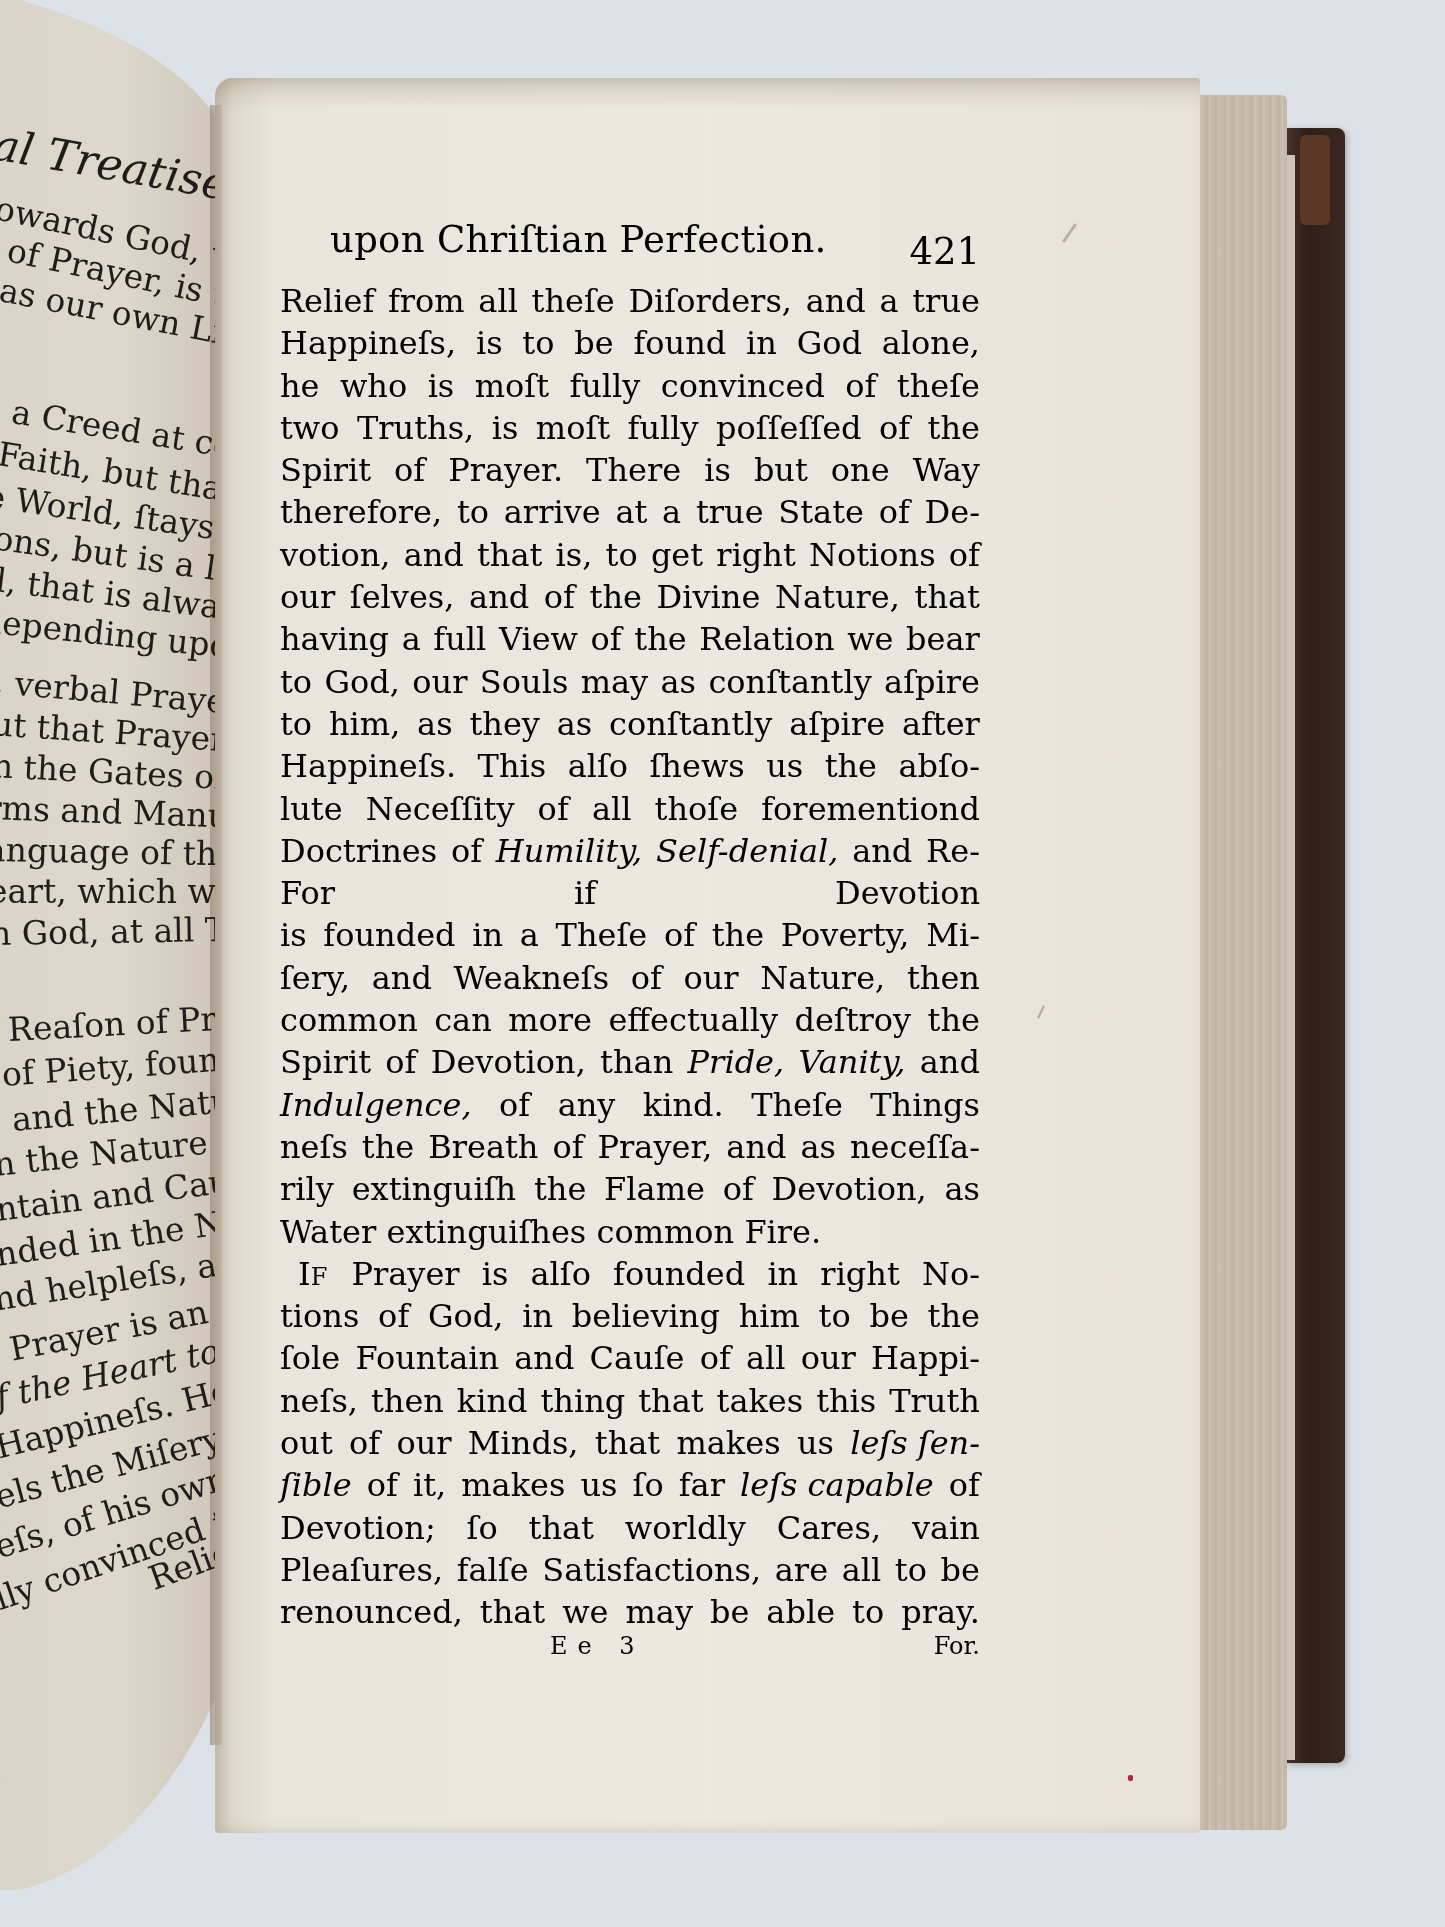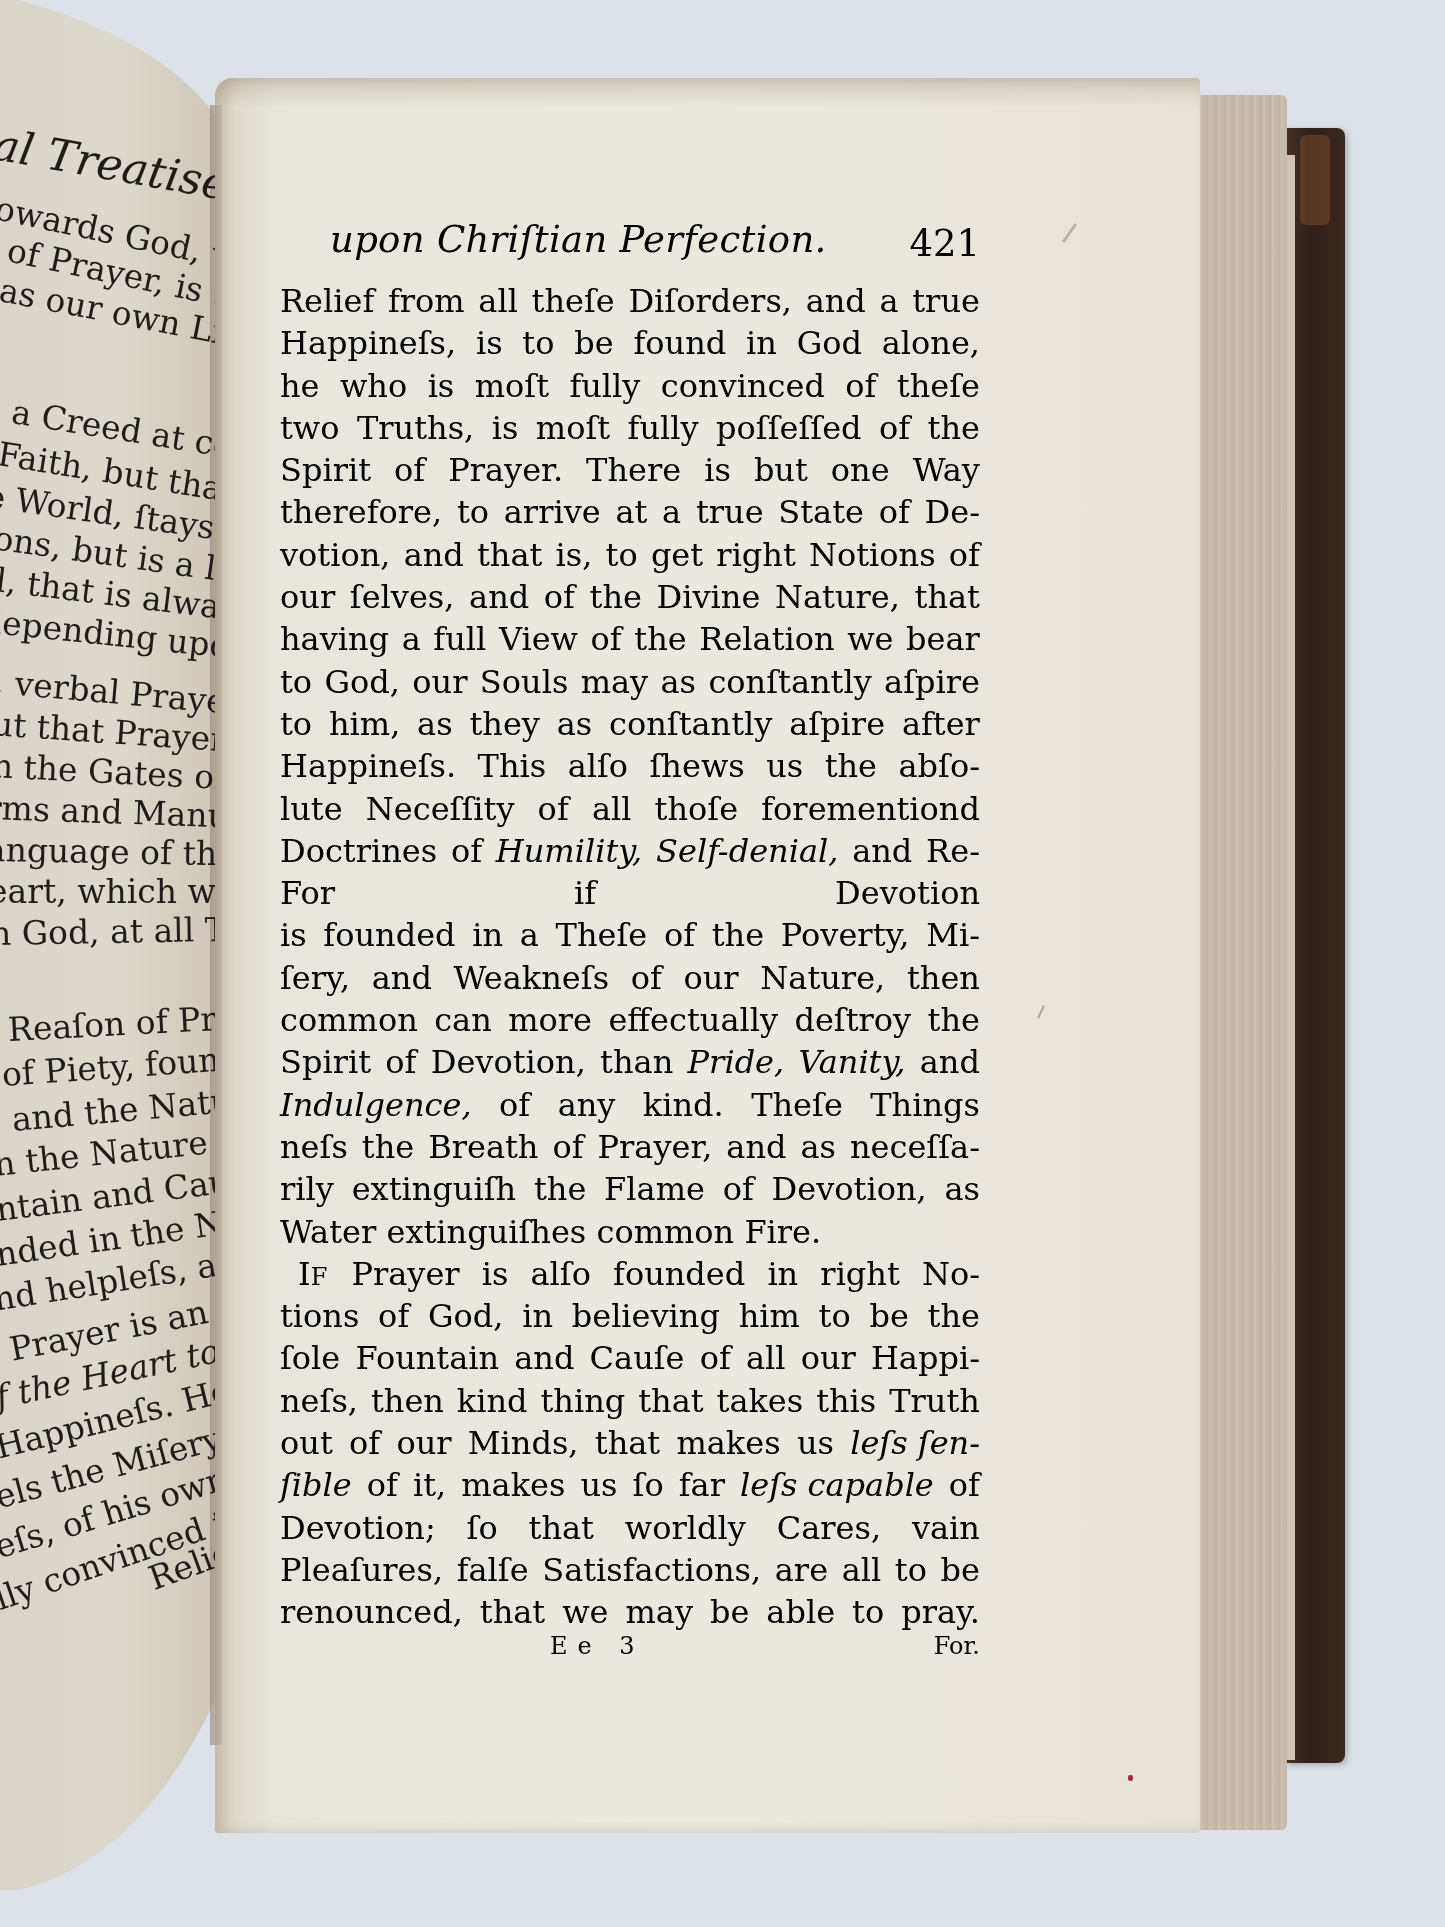--- a/index.html
+++ b/index.html
@@ -64,24 +64,24 @@
   .lt {
     position:absolute; white-space:nowrap; font-size:33px;
     transform-origin:left center;
   }
   .lt.head { font-style:italic; font-size:44px; }
   .running-head {
     position:absolute; left:330px; top:218px; width:650px; height:50px;
   }
   .rh-title {
     position:absolute; left:0; top:0;
-    font-style:italic; font-size:37px; letter-spacing:0.3px;
+    font-size:37px; letter-spacing:0.3px;
   }
   .rh-page {
-    position:absolute; right:0; top:4px; font-size:37px;
+    position:absolute; right:0; top:12px; font-size:37px;
   }
   .body-lines {
     position:absolute; left:280px; top:280px; width:700px;
   }
   .line {
     height:42.3px; line-height:42.3px; font-size:32px;
     text-align:justify; text-align-last:justify; white-space:nowrap;
     display:flex; justify-content:space-between;
   }
   .line.last { justify-content:flex-start; }

